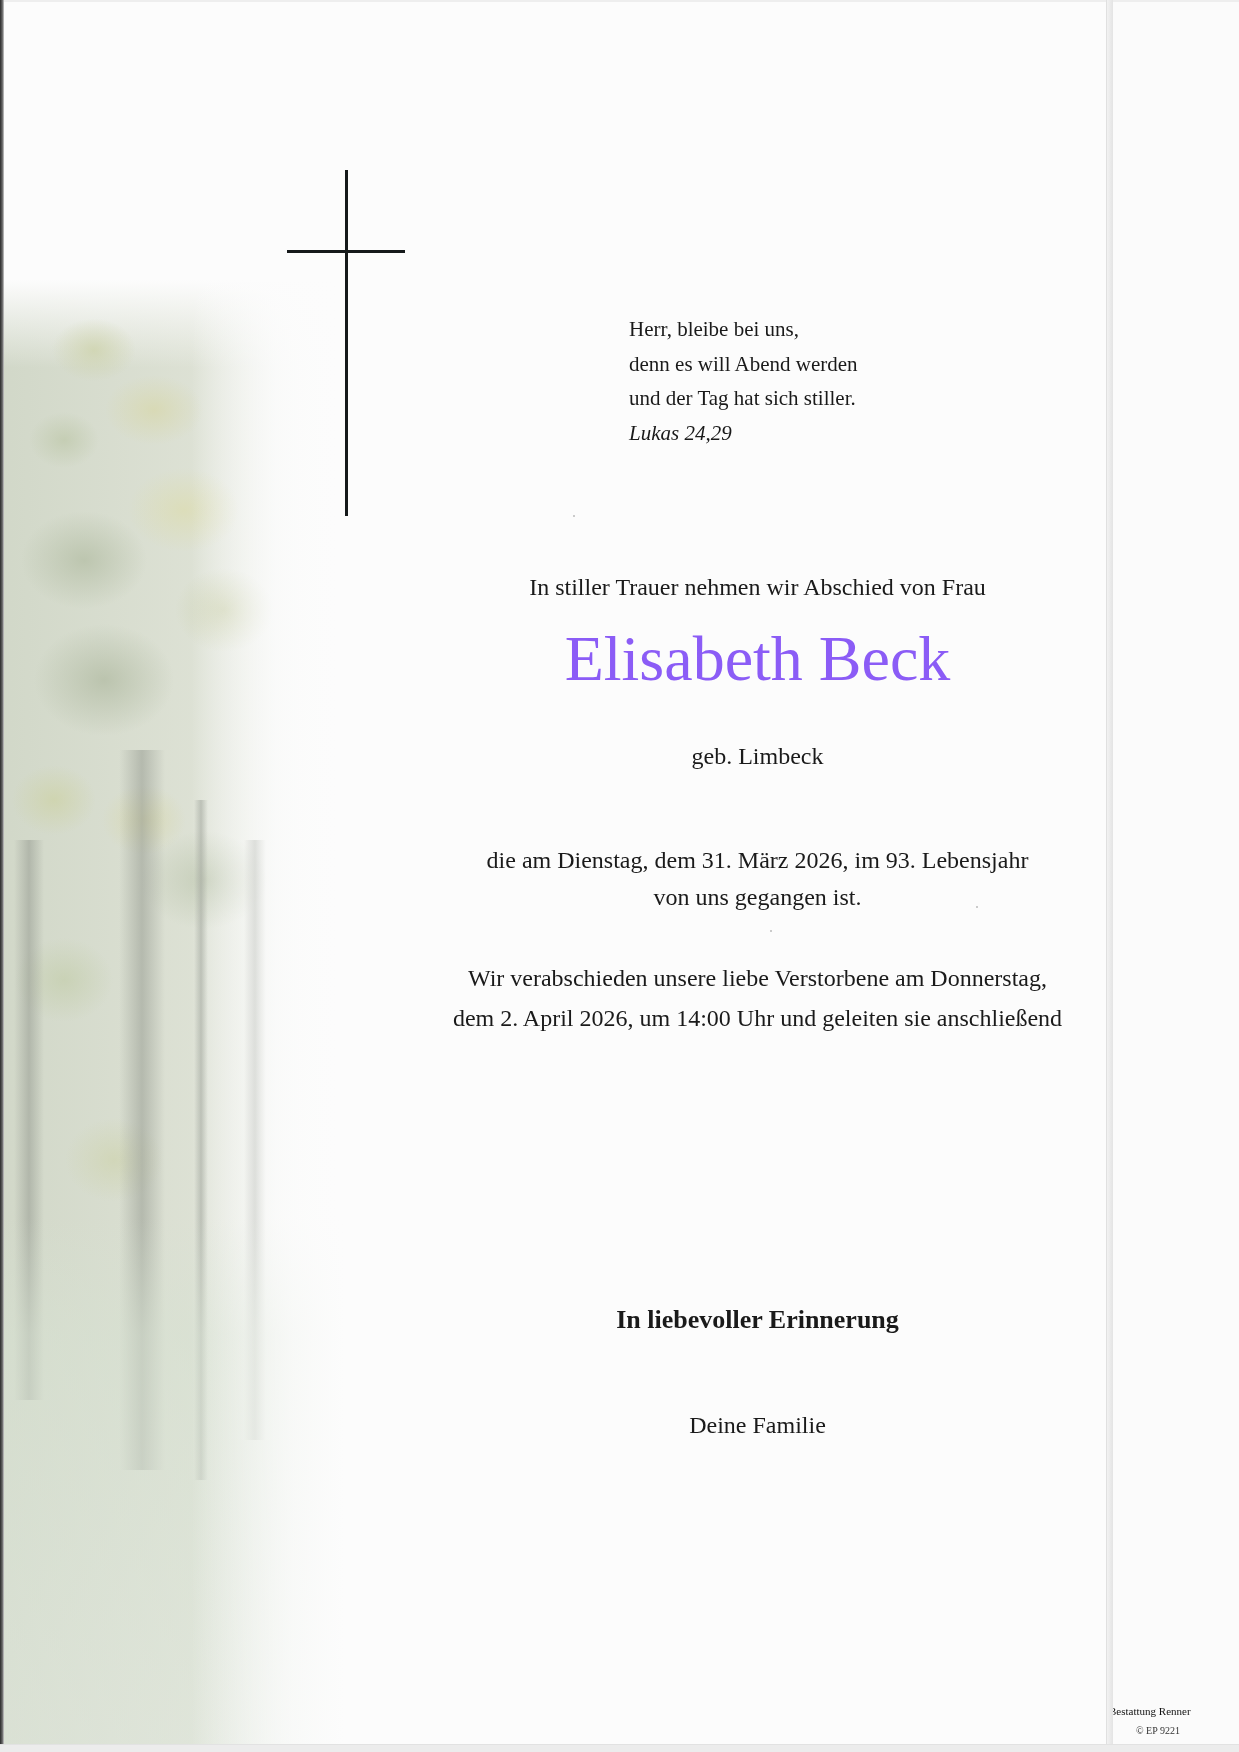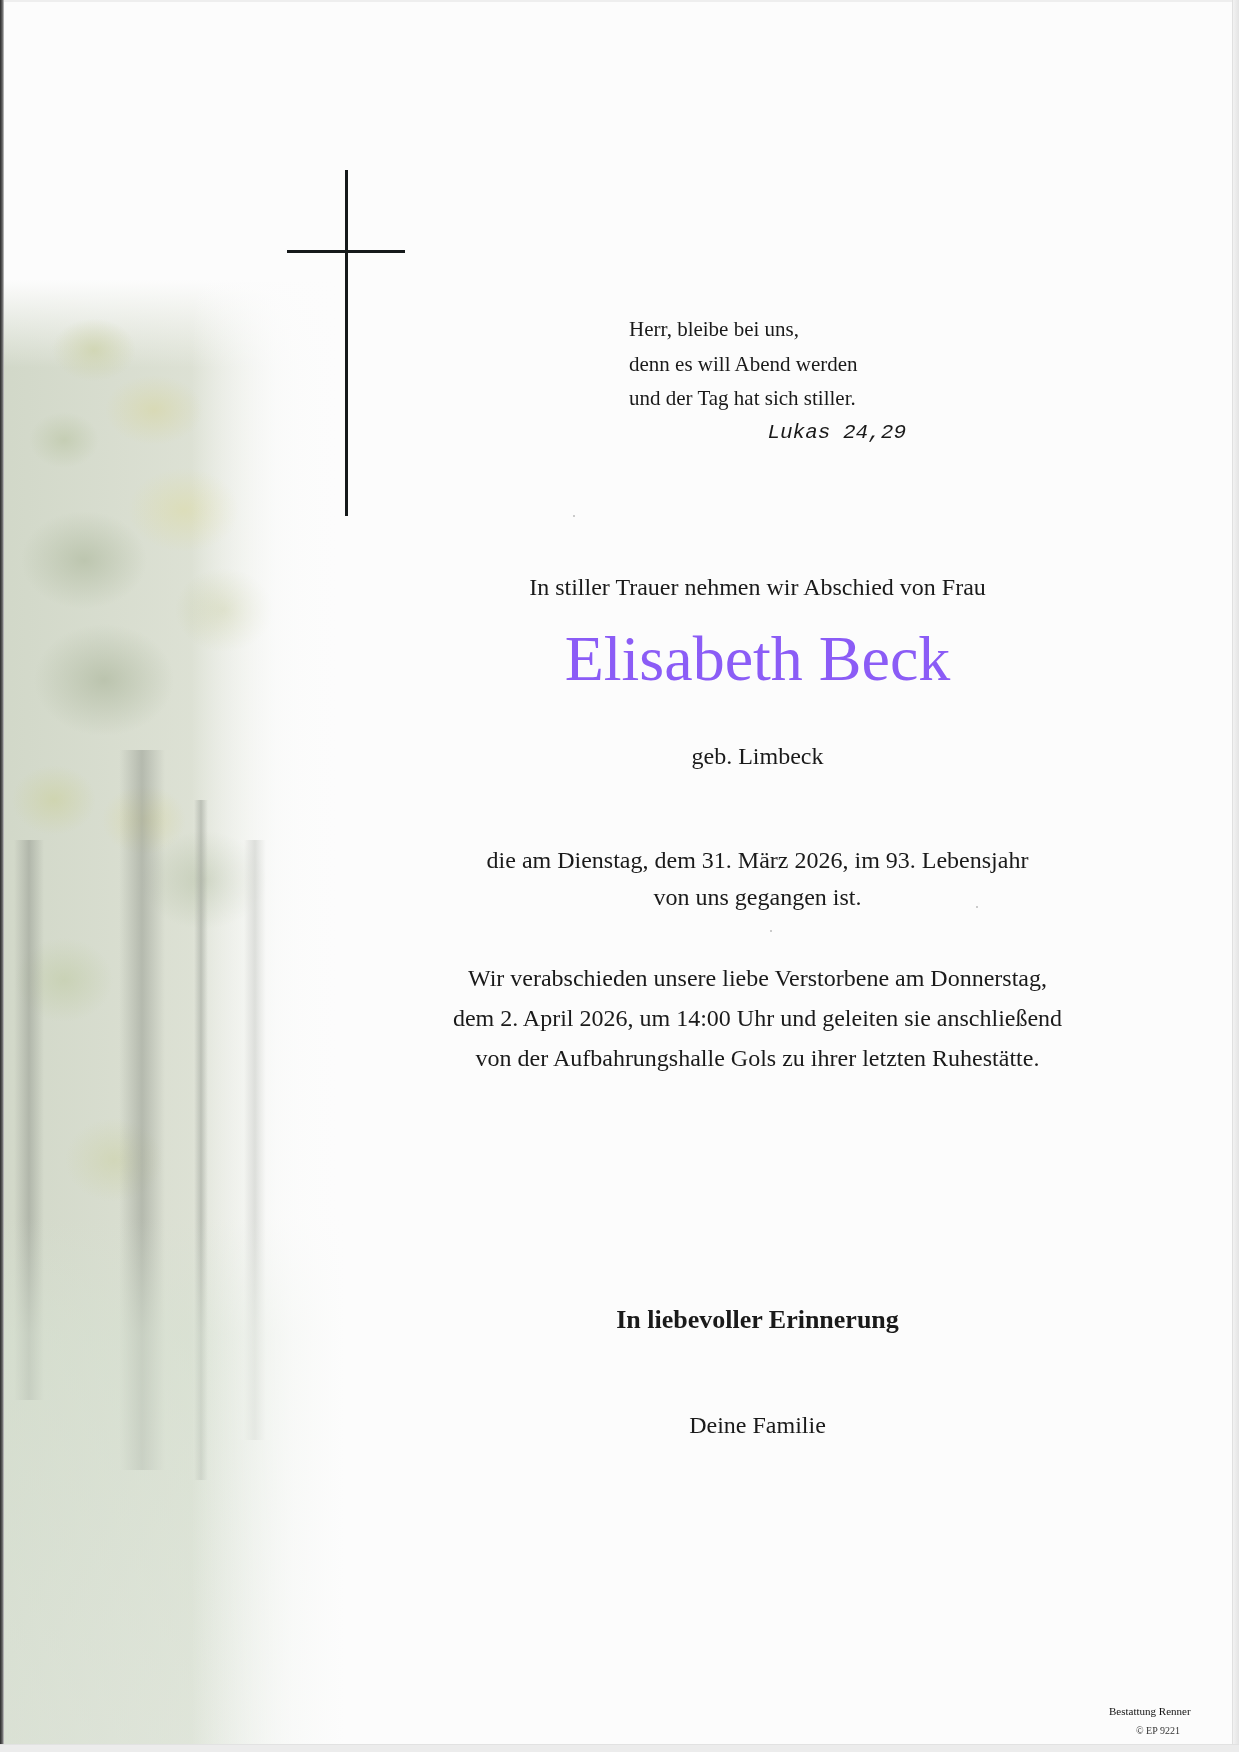--- a/index.html
+++ b/index.html
@@ -2,21 +2,21 @@
 <html><head>
 <meta charset="utf-8">
 <style>
   html, body { margin:0; padding:0; }
   body {
     width:1239px; height:1752px; position:relative; overflow:hidden;
     background:#fbfbfb;
     font-family:"Liberation Serif", "DejaVu Serif", serif;
     color:#1a1a1a;
   }
-  .page { position:absolute; left:0; top:0; width:1239px; height:1752px; background:#fcfcfc; }
+  .page { position:absolute; left:0; top:0; width:1113px; height:1752px; background:#fcfcfc; }
 
   
   .edge-left { position:absolute; left:0; top:0; width:4px; height:1752px;
     background:linear-gradient(to right,#2a2a2a,#6a6a6a 60%,#cfcfcf); }
   .edge-right { position:absolute; right:0; top:0; width:6px; height:1752px;
     background:linear-gradient(to right,#f2f2f2,#e4e4e4); border-left:1px solid #e0e0e0; }
   .edge-bottom { position:absolute; left:0; bottom:0; width:1239px; height:7px;
     background:#ececec; border-top:1px solid #e2e2e2; }
   .edge-top { position:absolute; left:0; top:0; width:1239px; height:2px; background:#eeeeee; }
 
@@ -51,21 +51,21 @@
     background: linear-gradient(to right, rgba(252,252,252,0) 0%, rgba(252,252,252,0) 55%, rgba(252,252,252,0.8) 85%, rgba(252,252,252,1) 100%);
   }
 
   
   .cross-v { position:absolute; left:345px; top:170px; width:3px; height:346px; background:#15191a; }
   .cross-h { position:absolute; left:287px; top:250px; width:118px; height:3px; background:#15191a; }
 
   
   .verse { position:absolute; left:629px; top:312px; width:290px; font-size:21px; line-height:34.5px; }
   .verse .line { display:block; white-space:nowrap; }
-  .verse .ref { display:block; text-align:right; font-style:italic; padding-right:13px;font-family:Liberation Mono, monospace; }
+  .verse .ref { display:block; text-align:left; font-style:italic; padding-right:13px; }
 
   .center { position:absolute; left:370px; width:775px; text-align:center; white-space:nowrap; }
   .t24 { font-size:24px; }
   .intro { top:574px; }
   .name { top:624px; font-size:64px; line-height:70px; color:#8b5cf6; }
   .maiden { top:743px; }
   .death { top:842px; line-height:37px; }
   .service { top:958px; line-height:40px; }
   .visit { top:1100px; line-height:41px; }
   .closing { top:1305px; font-weight:bold; font-size:26px; }
@@ -106,21 +106,20 @@
   <div class="center t24 maiden">geb. Limbeck</div>
 
   <div class="center t24 death">
     <div>die am Dienstag, dem 31. März 2026, im 93. Lebensjahr</div>
     <div>von uns gegangen ist.</div>
   </div>
 
   <div class="center t24 service">
     <div>Wir verabschieden unsere liebe Verstorbene am Donnerstag,</div>
     <div>dem 2. April 2026, um 14:00 Uhr und geleiten sie anschließend</div>
-    <div>von der Aufbahrungshalle Gols zu ihrer letzten Ruhestätte.</div>
   </div>
 
 
   <div class="center closing">In liebevoller Erinnerung</div>
   <div class="center t24 family">Deine Familie</div>
 
   <div class="undertaker">Bestattung Renner</div>
   <div class="copyright">© EP 9221</div>
 
   <div class="speck" style="left:573px; top:515px;"></div>

